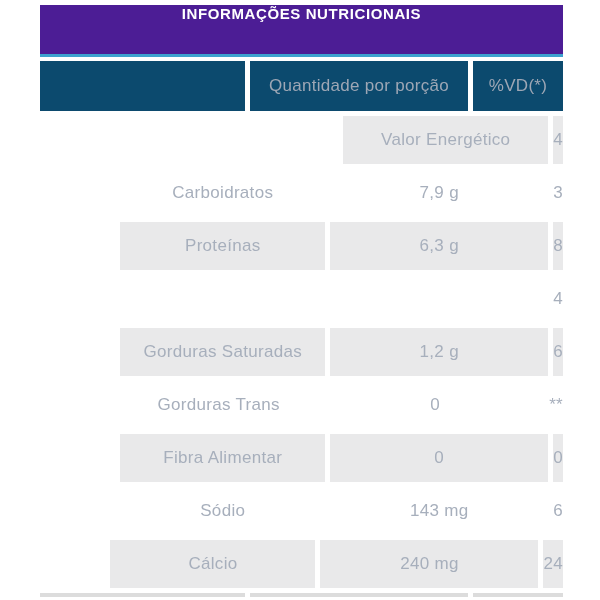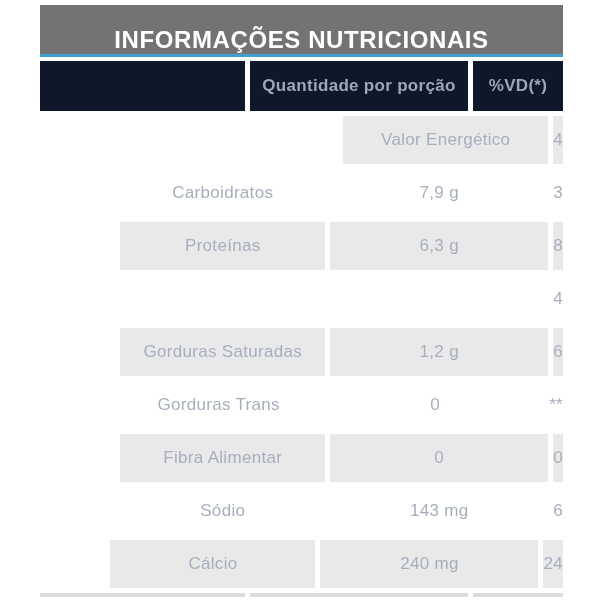--- a/index.html
+++ b/index.html
@@ -16,28 +16,28 @@
     overflow: hidden;
   }
   .wrap {
     position: absolute;
     left: 40px;
     top: 5px;
     width: 523px;
   }
   .title-bar {
     height: 49px;
-    background: #737373;
+    background: #4c1d95;
     border-bottom: 3px solid #3DA2CF;
     display: flex;
-    align-items: flex-end;
+    align-items: flex-start;
     justify-content: center;
     color: #ffffff;
     font-weight: 700;
-    font-size: 24px;
+    font-size: 15px;
     letter-spacing: 0.6px;
     font-stretch: condensed;
   }
   .table {
     margin-top: 4px;
     display: flex;
     flex-direction: column;
     row-gap: 5px;
   }
   .row {
@@ -51,21 +51,21 @@
     align-items: center;
     justify-content: center;
     font-size: 17px;
     color: #A7AFBC;
     letter-spacing: 0.3px;
     box-sizing: border-box;
   }
   .name-cell { width: 205px; }
   .qty-cell  { width: 218px; }
   .vd-cell   { flex: 1; }
-  .header-row .cell { background: #0f172a; color: #9EA7B5; font-weight: bold; }
+  .header-row .cell { background: #0c4a6e; color: #9EA7B5; }
   .shaded .cell { background: #E9E9EA; }
   .plain  .cell { background: #FFFFFF; }
   .cutoff-row { height: 4px; }
   .cutoff-row .cell { background: #DCDCDC; }
 </style>
 </head>
 <body>
 
 <div class="page">
   <div class="wrap">

